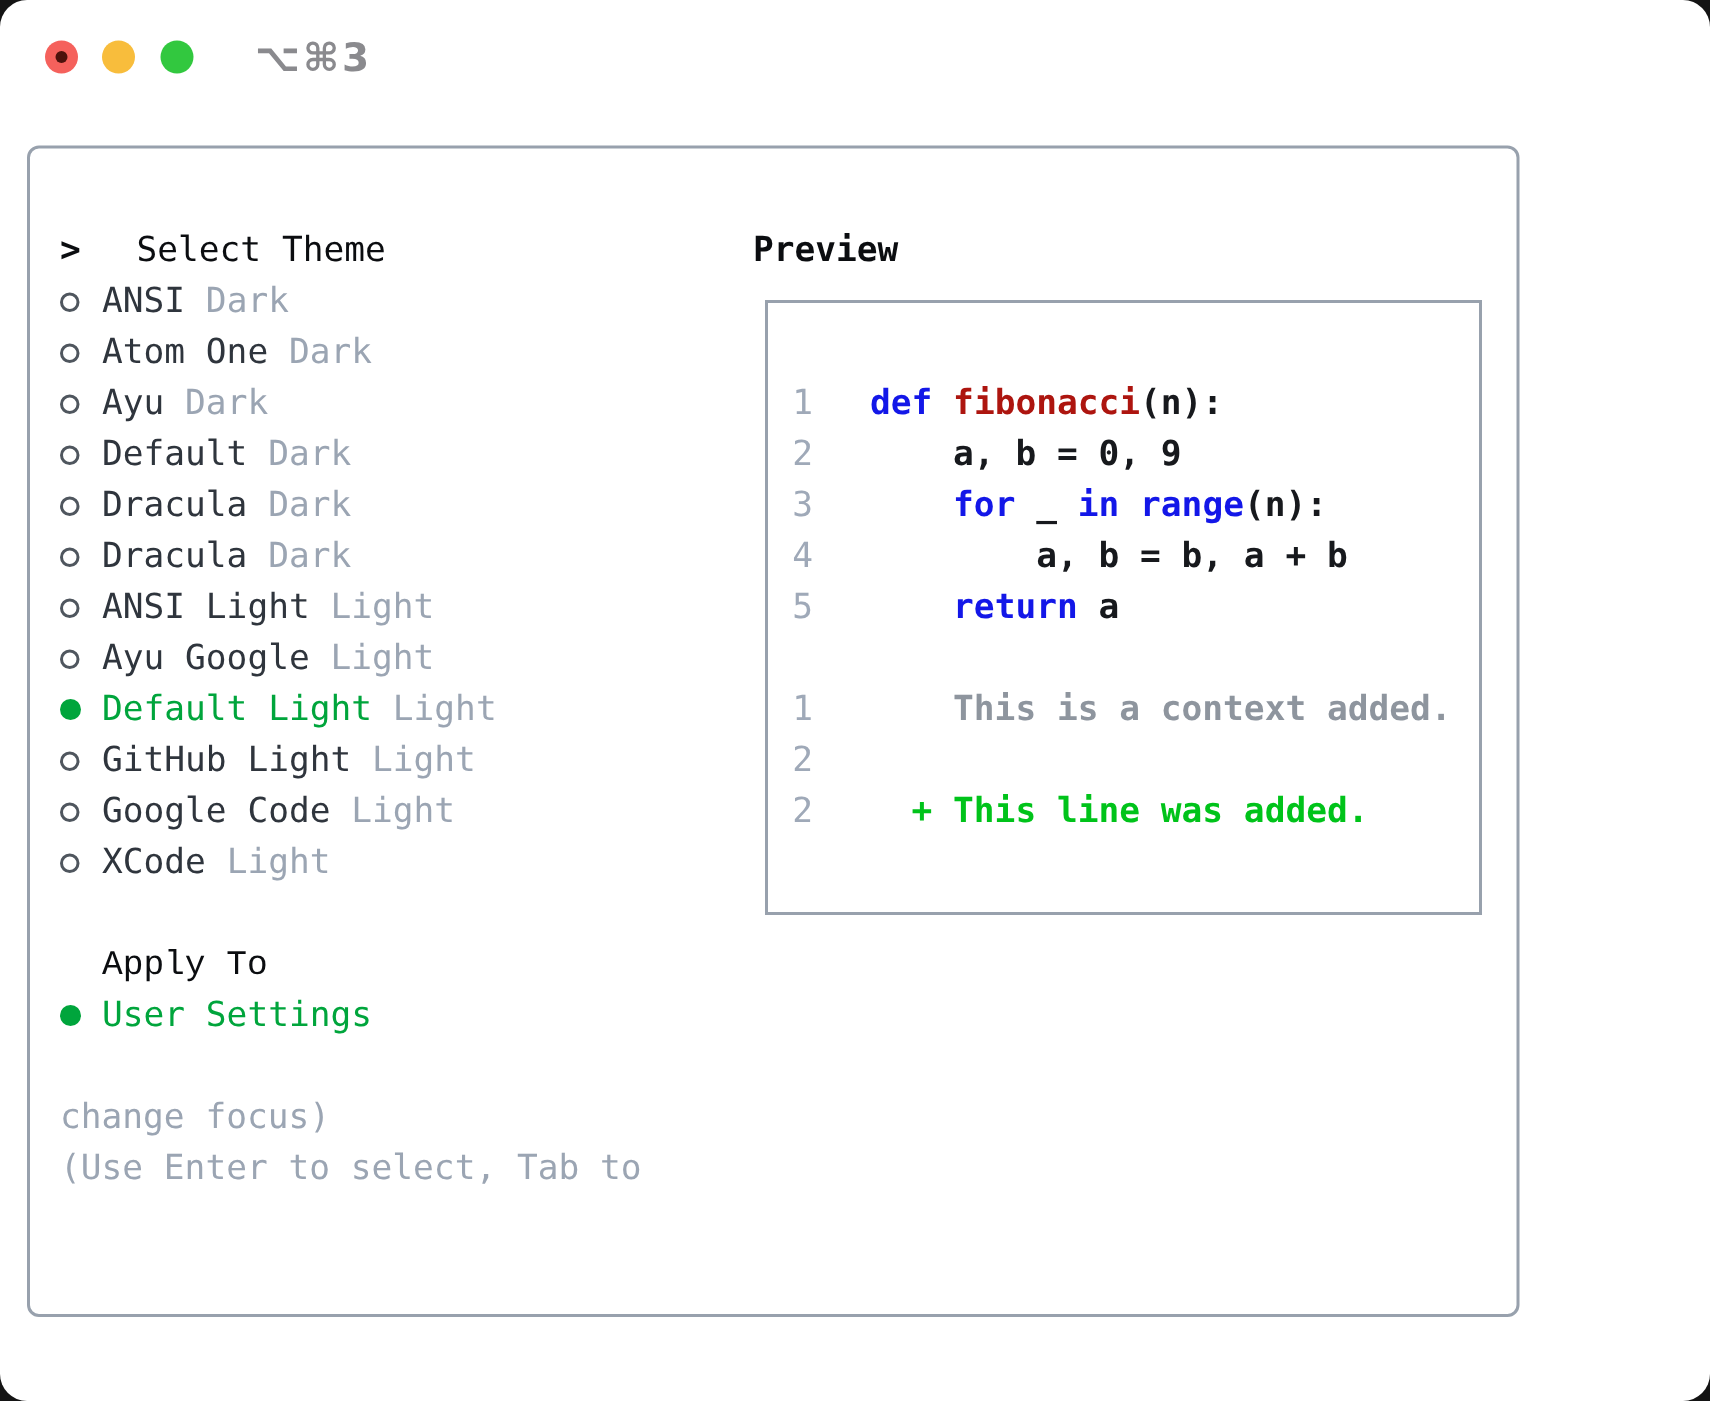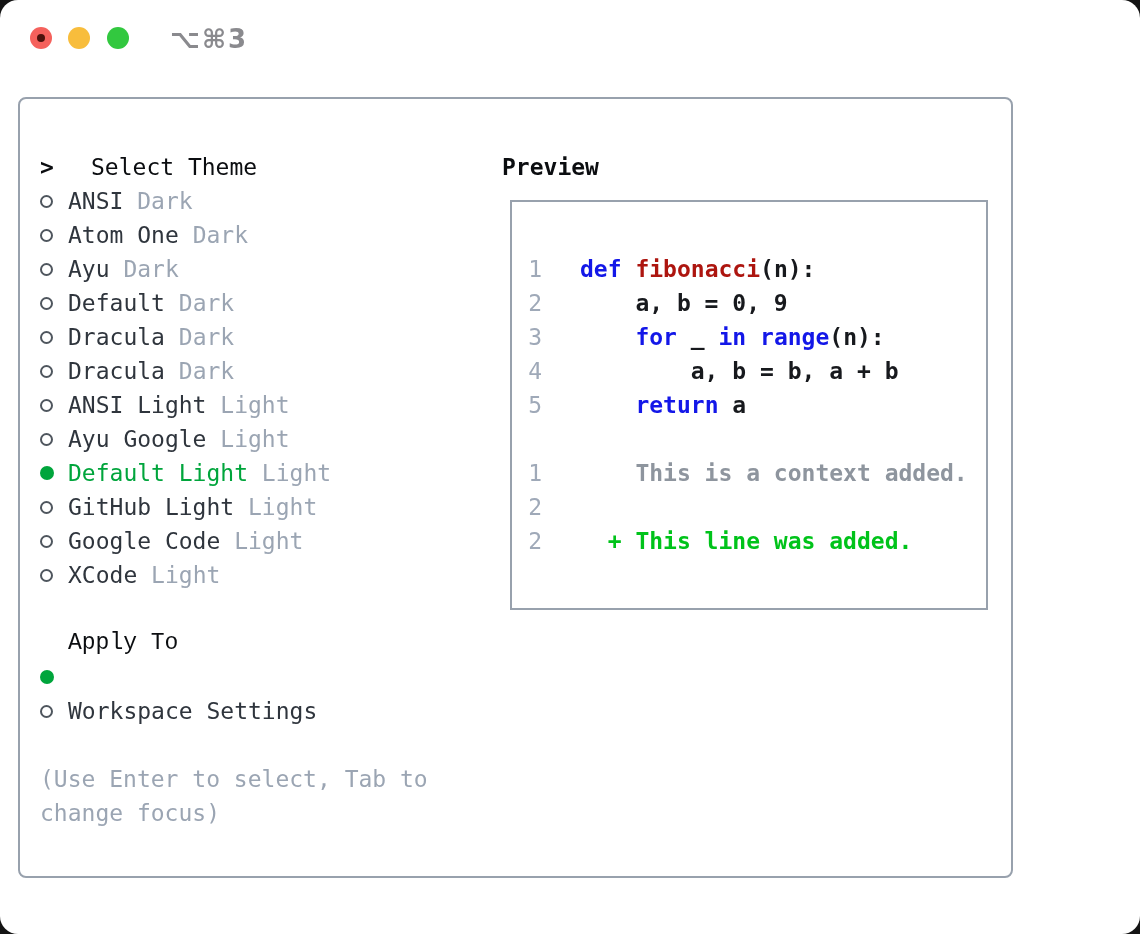--- a/index.html
+++ b/index.html
@@ -118,28 +118,27 @@
         <div class="row option"><span class="bullet-box"><span class="bullet"></span></span><span class="opt-name">XCode</span><span class="opt-variant"> Light</span></div>
       </div>
 
     <div class="spacer"></div>
 
     <div class="row">
       <span class="bullet-box"></span><span class="section-title">Apply To</span>
     </div>
 
     <div>
-        <div class="row option selected"><span class="bullet-box"><span class="bullet filled"></span></span></div>
-        <div class="row option"><span class="bullet-box"><span class="bullet"></span></span><span class="opt-name">Workspace Settings</span></div>
+        <div class="row option selected"><span class="bullet-box"><span class="bullet filled"></span></span><span class="opt-name" style="color: rgb(0, 165, 60);">User Settings</span></div>
       </div>
 
     <div class="spacer"></div>
 
+    <div class="help-line">change focus)</div>
     <div class="help-line">(Use Enter to select, Tab to</div>
-    <div class="help-line">change focus)</div>
   </div>
 
   <div class="preview-title">Preview</div>
 
   <div class="preview-box">
     <div class="code-area">
         <div class="code-row">
           <span class="lnum">1</span>
           <span class="ltext"><span class="tk-keyword">def</span><span class="tk-code"> </span><span class="tk-function">fibonacci</span><span class="tk-code">(n):</span></span>
         </div>

